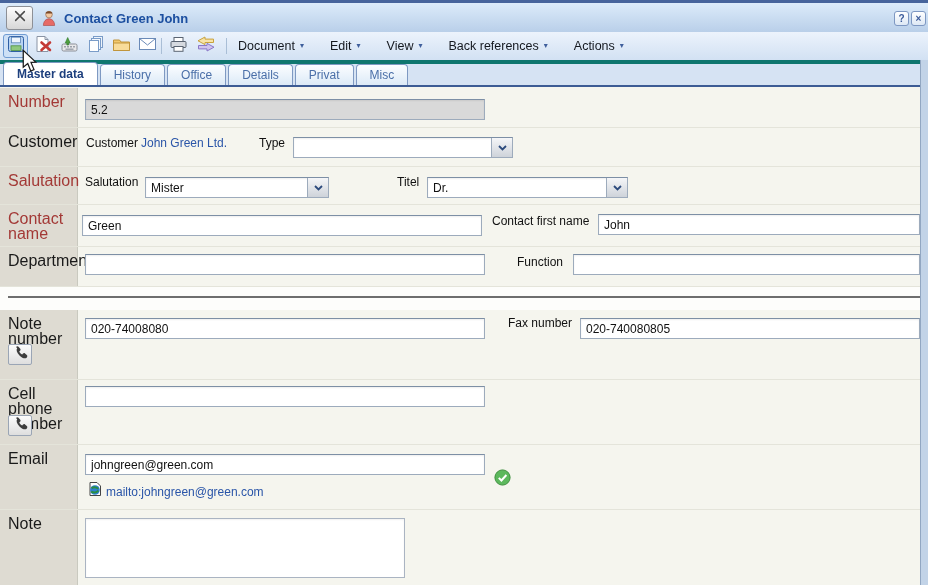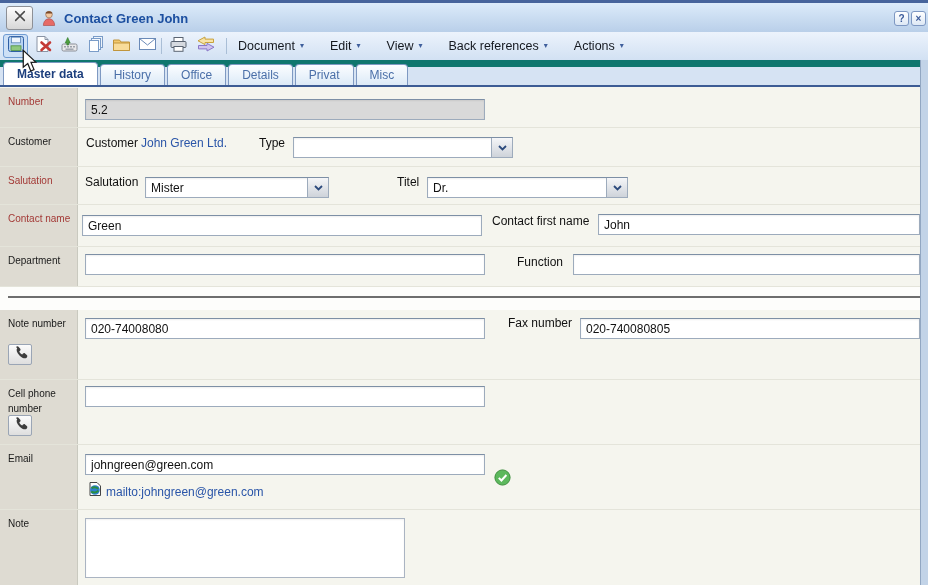--- a/index.html
+++ b/index.html
@@ -32,33 +32,33 @@
           display:flex; align-items:center; justify-content:center; border:1px solid transparent; }
   .tbtn.hover { border:1px solid #6f9bd2; border-radius:3px; background:#cde0f6; }
   .tsep { position:absolute; top:6px; width:1px; height:16px; background:#a9bed6; }
   .menus { position:absolute; left:238px; top:0; height:28px; display:flex;
            align-items:center; gap:26px; }
   .menu { display:flex; align-items:center; gap:5px; font-size:12.5px; color:#14181f; cursor:default; }
   .caret { font-size:8px; color:#3f5f9c; line-height:1; }
 
   
   .tabstrip { position:absolute; left:0; top:60px; width:928px; height:27px;
-              background:#d6e3f3; border-top:7px solid #0f766e; border-bottom:2px solid #3d5c94;
+              background:#d6e3f3; border-top:4px solid #0f766e; border-bottom:2px solid #3d5c94;
               display:flex; align-items:flex-end; padding-left:3px; gap:2px; }
   .tab { height:21px; padding:0 13px; display:flex; align-items:center;
          border:1px solid #7e99c2; border-bottom:none; border-radius:4px 4px 0 0;
          background:linear-gradient(#fbfdff,#dceaf7); color:#4a6fa8; font-size:12px; cursor:default; }
   .tab.active { height:23px; background:#ffffff; color:#1d3f7d; font-weight:bold; }
 
   
   .form { position:absolute; left:0; top:87px; width:928px; height:498px; background:#f5f5ee; }
   .row  { position:absolute; left:0; width:928px; border-bottom:1px solid #e4e4da; background:#f5f5ee; }
   .sidebar { position:absolute; left:0; top:0; bottom:0; width:78px; background:#dedbd2;
              border-right:1px solid #c9c9bf; padding:6px 4px 0 8px;
-             font-size:10px; line-height:15px; color:#1a1a1a; }
+             font-size:16px; line-height:15px; color:#1a1a1a; }
   .req { color:#a33936; }
   .flabel { position:absolute; font-size:12px; color:#111; white-space:nowrap; }
   .inp { position:absolute; height:21px; border:1px solid #9dabbc; border-top-color:#7d8fa5;
          background:#fff; font:12px "Liberation Sans", sans-serif; padding:0 5px; color:#111;
          box-shadow:inset 0 1px 2px rgba(0,0,0,.07); }
   .inp.disabled { background:#d9d9d9; }
   .combo { position:absolute; height:21px; border:1px solid #9dabbc; border-top-color:#7d8fa5;
            background:#fff; display:flex; box-shadow:inset 0 1px 2px rgba(0,0,0,.07); }
   .combo .val { flex:1; font-size:12px; padding:3px 5px 0; color:#111; overflow:hidden; white-space:nowrap; }
   .combo .dbtn { width:21px; border-left:1px solid #9dabbc;

